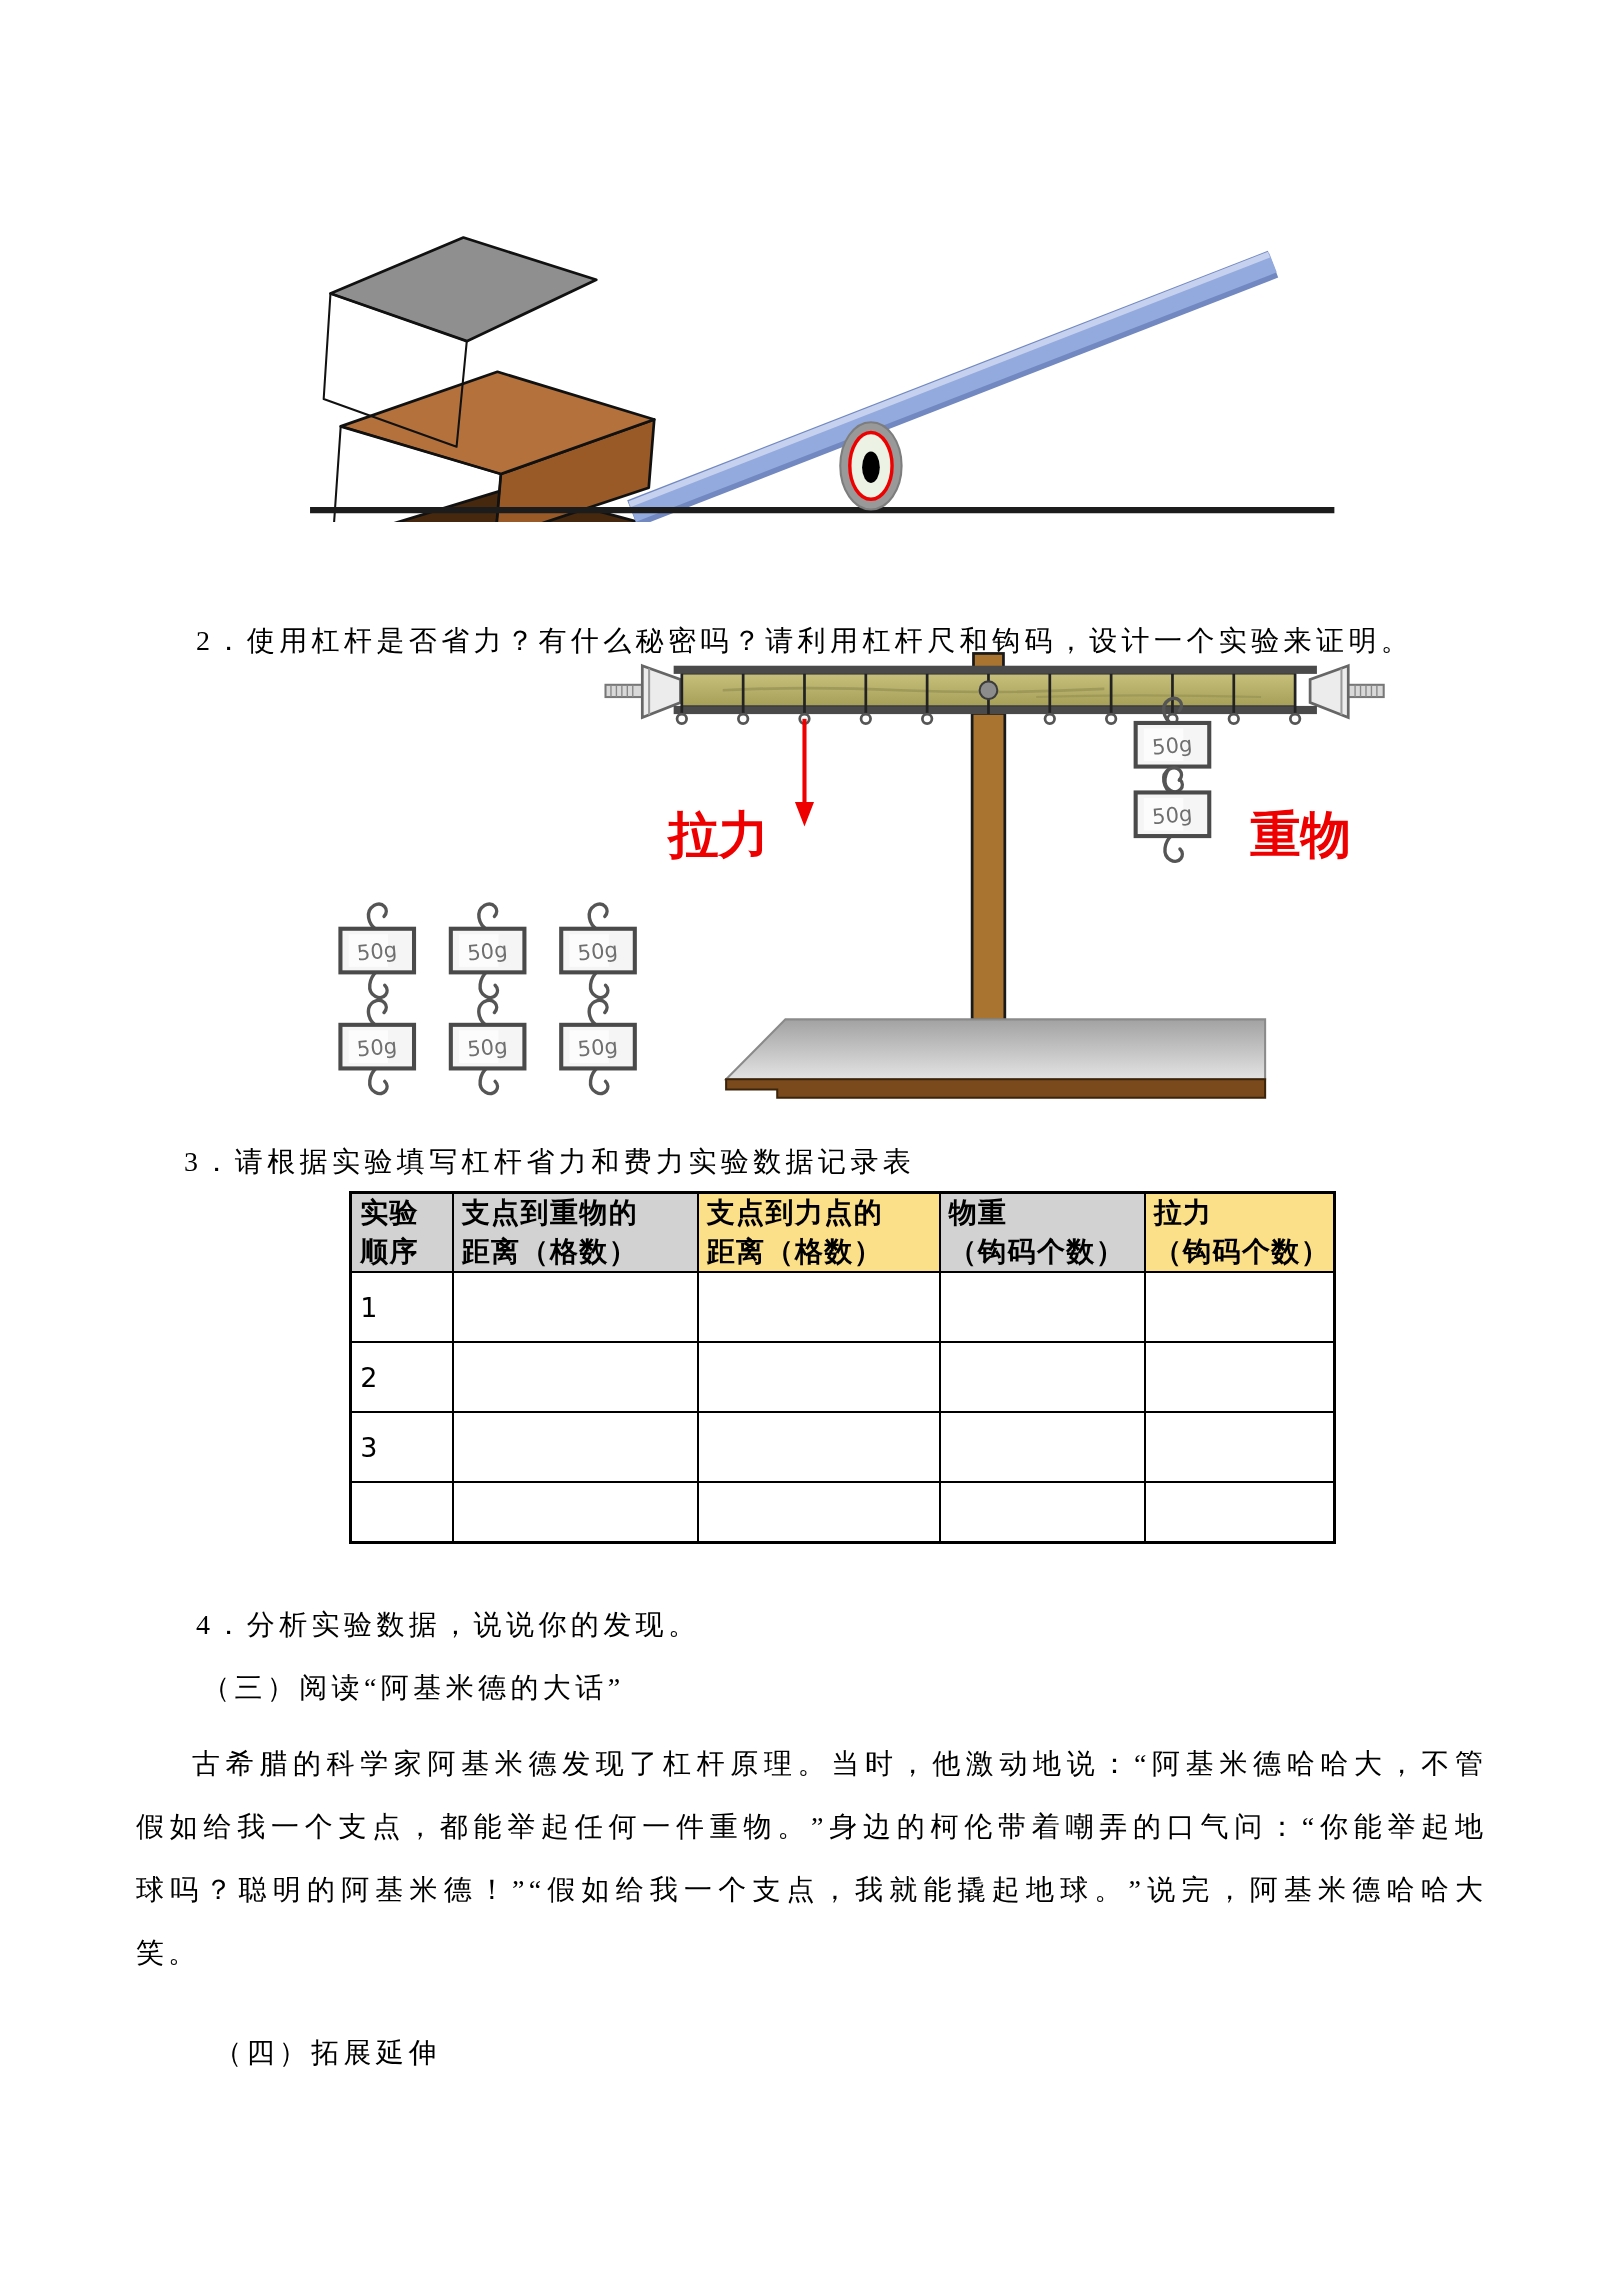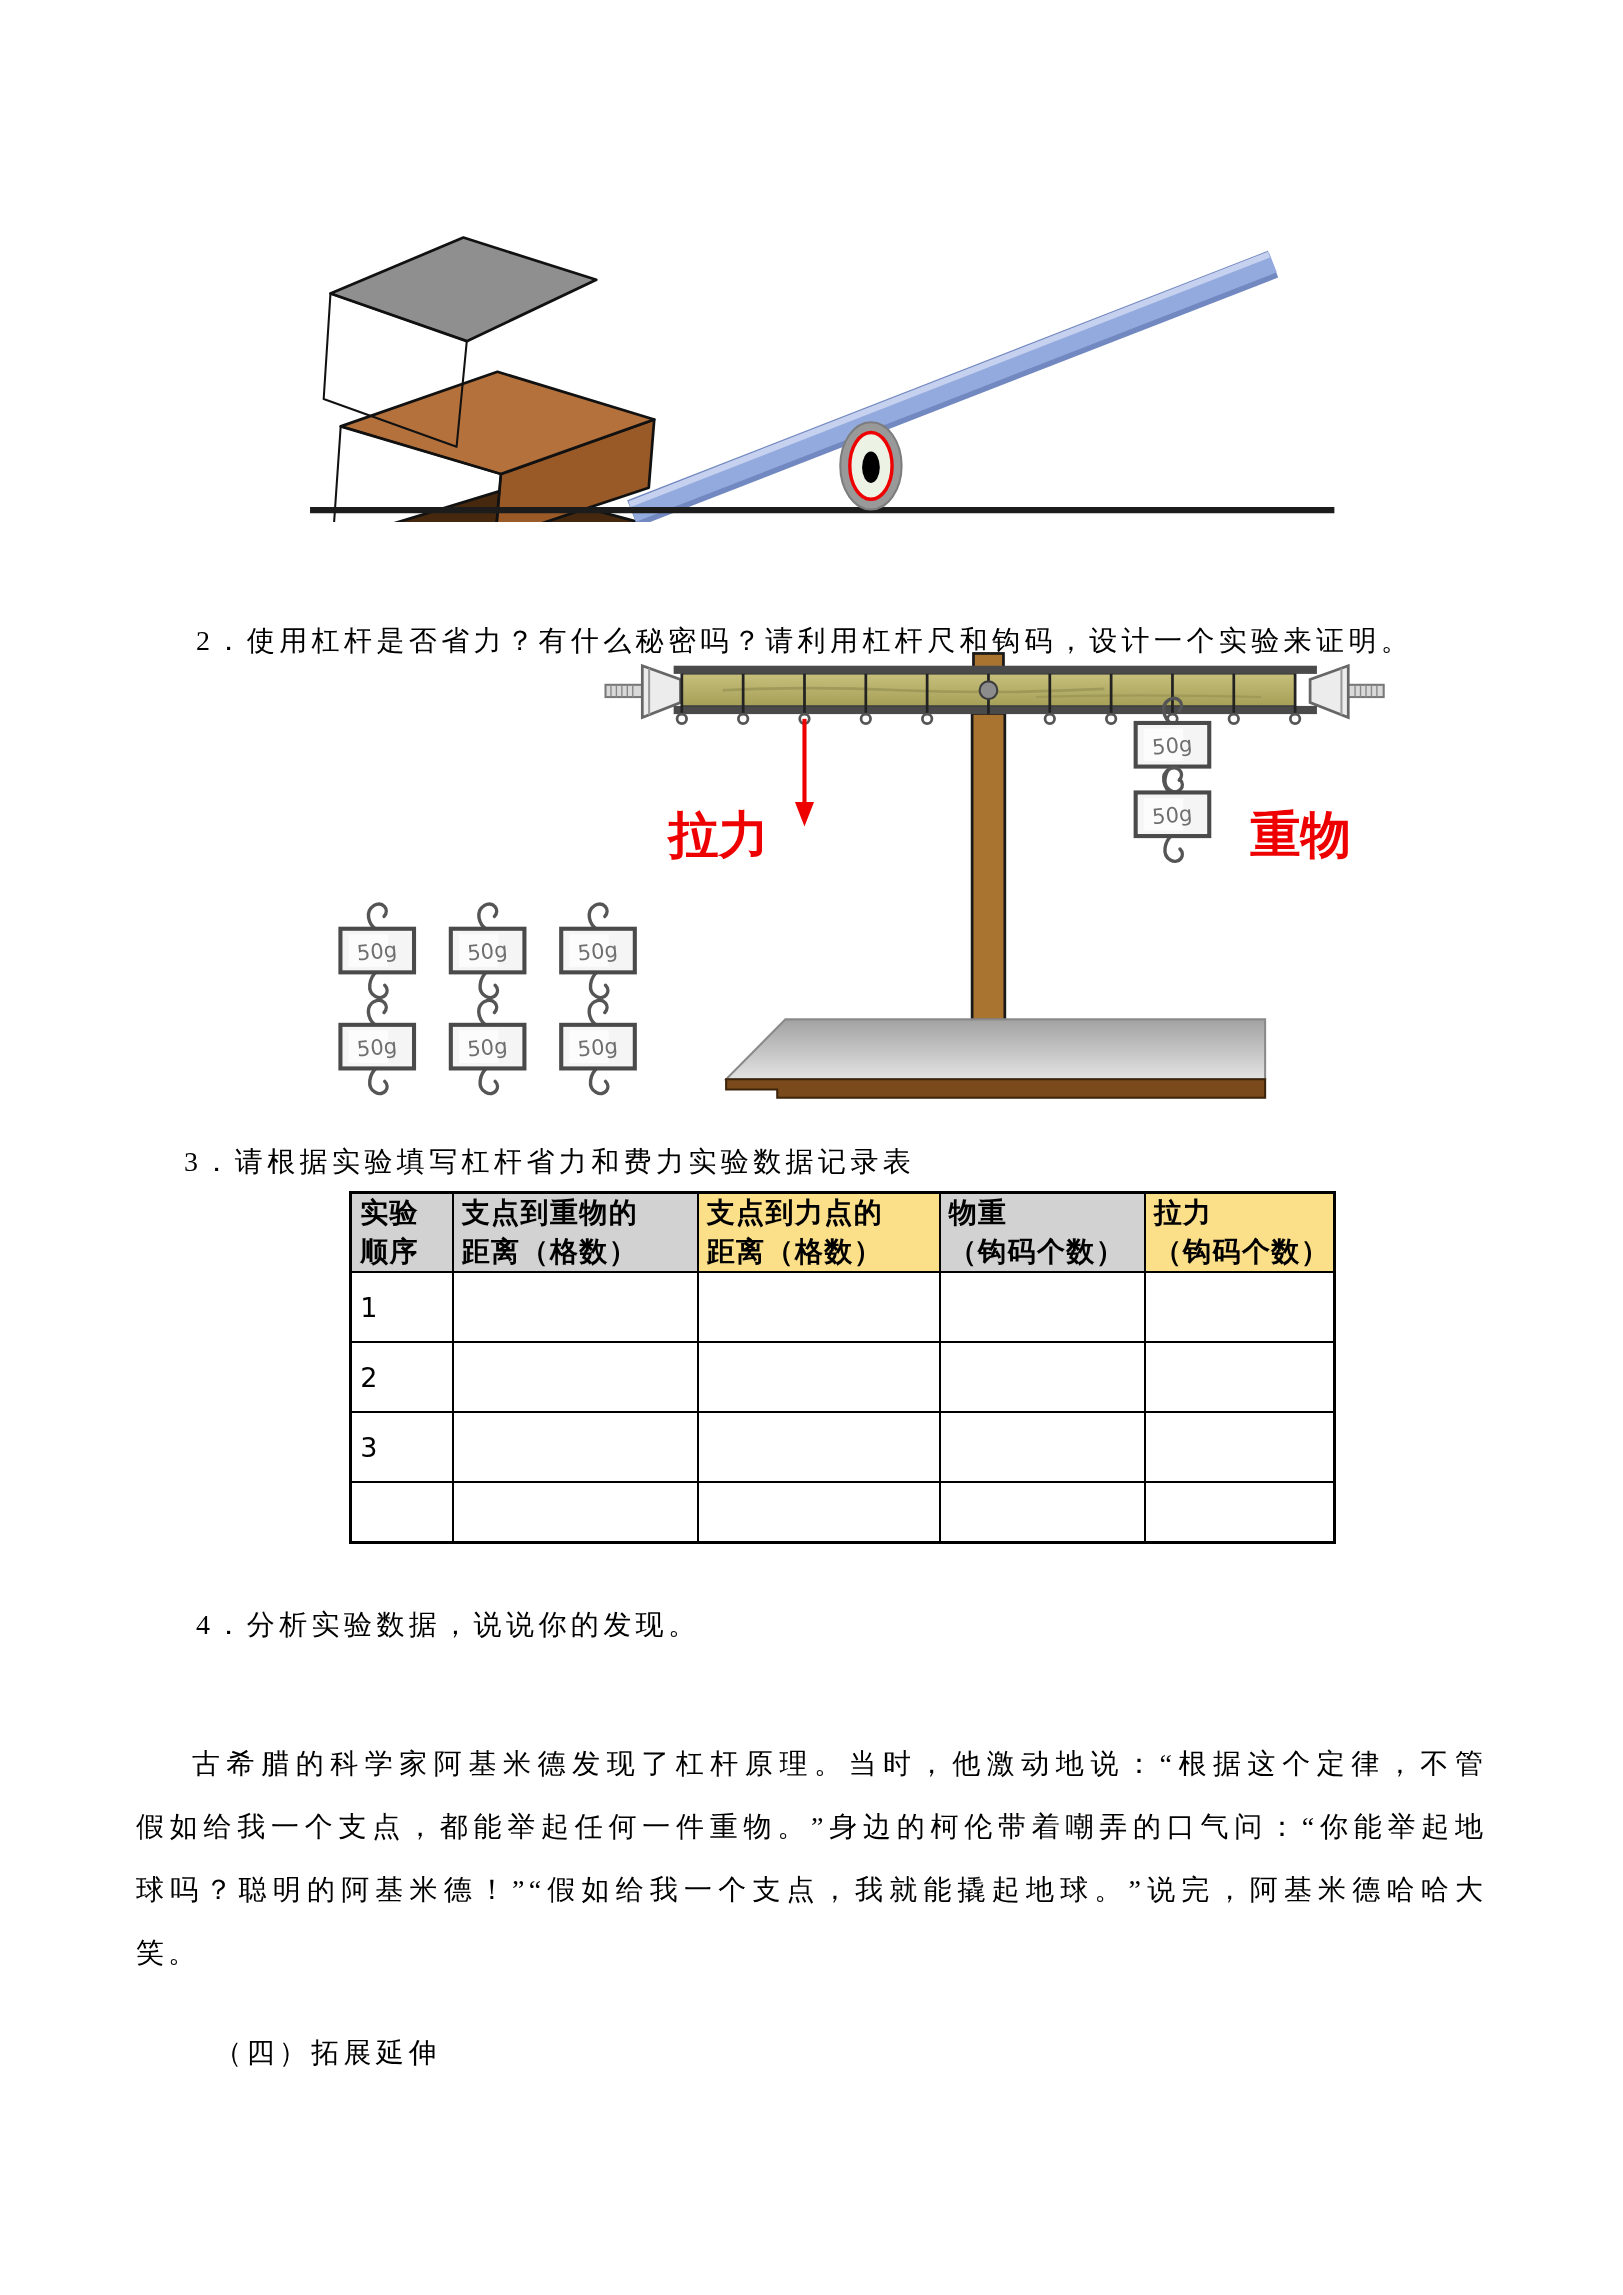--- a/index.html
+++ b/index.html
@@ -286,23 +286,24 @@
         <td class="bcell"></td>
         <td class="bcell"></td>
         <td class="bcell"></td>
         <td class="bcell"></td>
       </tr>
     </tbody>
   </table>
 
   <div class="abs bodyline" style="left:196px;top:1606px;">4．分析实验数据，说说你的发现。</div>
 
+  <div class="abs bodyline" style="left:202px;top:1669px;">（三）阅读“阿基米德的大话”</div>
 
   <div class="para">
-    <div class="jline indent">古希腊的科学家阿基米德发现了杠杆原理。当时，他激动地说：“根据这个定律，不管</div>
+    <div class="jline indent">古希腊的科学家阿基米德发现了杠杆原理。当时，他激动地说：“阿基米德哈哈大，不管</div>
     <div class="jline">假如给我一个支点，都能举起任何一件重物。”身边的柯伦带着嘲弄的口气问：“你能举起地</div>
     <div class="jline">球吗？聪明的阿基米德！”“假如给我一个支点，我就能撬起地球。”说完，阿基米德哈哈大</div>
     <div class="plain">笑。</div>
   </div>
 
 
   <div class="abs bodyline" style="left:214px;top:2034px;">（四）拓展延伸</div>
 
 
 </div>

